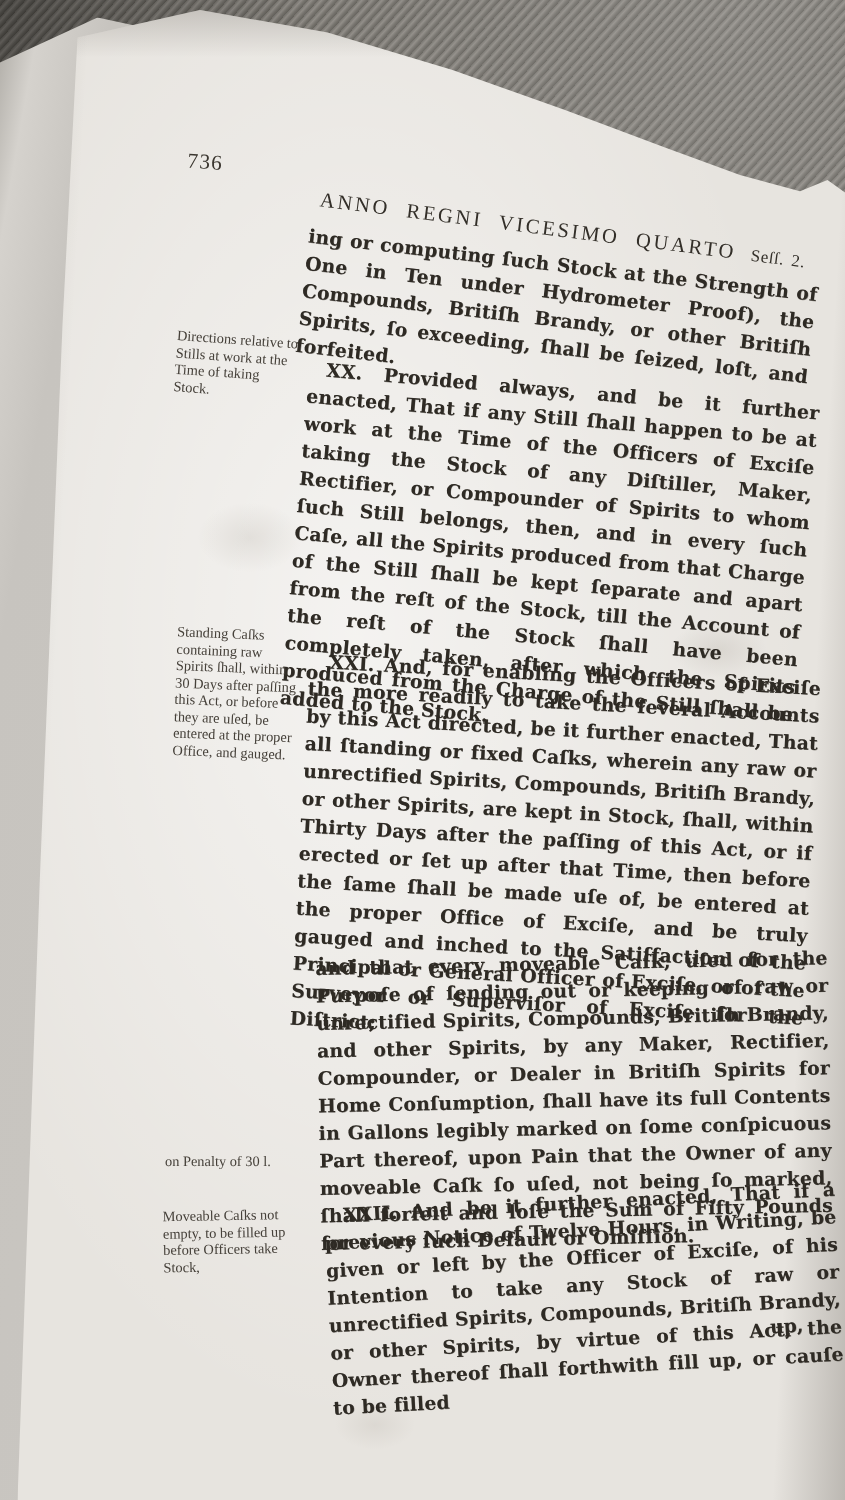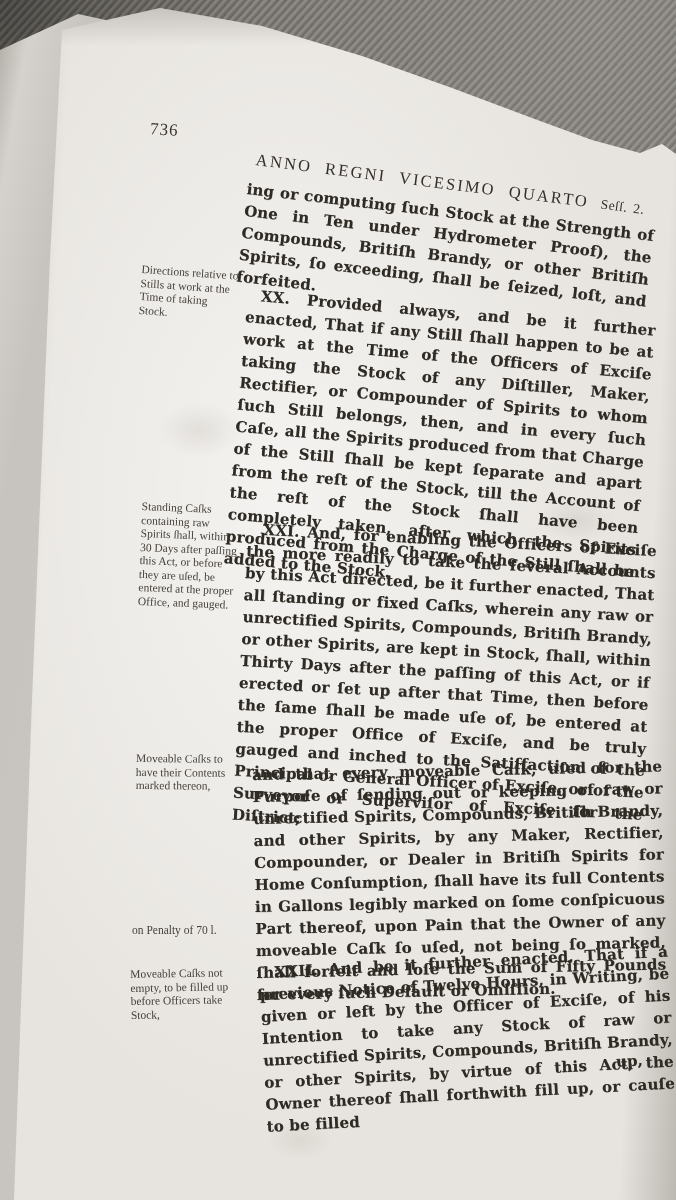--- a/index.html
+++ b/index.html
@@ -85,21 +85,20 @@
     <div class="para p-xxi-a">XXI. And, for enabling the Officers of Exciſe the more readily to take the ſeveral Accounts by this Act directed, be it further enacted, That all ſtanding or fixed Caſks, wherein any raw or unrectified Spirits, Compounds, Britiſh Brandy, or other Spirits, are kept in Stock, ſhall, within Thirty Days after the paſſing of this Act, or if erected or ſet up after that Time, then before the ſame ſhall be made uſe of, be entered at the proper Office of Exciſe, and be truly gauged and inched to the Satiſfaction of the Principal or General Officer of Exciſe, or of the Surveyor or Superviſor of Exciſe for the Diſtrict;</div>
 
     <div class="para p-xxi-b">and that every moveable Caſk, uſed for the Purpoſe of ſending out or keeping of raw or unrectified Spirits, Compounds, Britiſh Brandy, and other Spirits, by any Maker, Rectifier, Compounder, or Dealer in Britiſh Spirits for Home Conſumption, ſhall have its full Contents in Gallons legibly marked on ſome conſpicuous Part thereof, upon Pain that the Owner of any moveable Caſk ſo uſed, not being ſo marked, ſhall forfeit and loſe the Sum of Fifty Pounds for every ſuch Default or Omiſſion.</div>
 
     <div class="para p-xxii">XXII. And be it further enacted, That if a previous Notice of Twelve Hours, in Writing, be given or left by the Officer of Exciſe, of his Intention to take any Stock of raw or unrectified Spirits, Compounds, Britiſh Brandy, or other Spirits, by virtue of this Act, the Owner thereof ſhall forthwith fill up, or cauſe to be filled</div>
 
     <div class="note n1">Directions relative to Stills at work at the Time of taking Stock.</div>
 
     <div class="note n2">Standing Caſks containing raw Spirits ſhall, within 30 Days after paſſing this Act, or before they are uſed, be entered at the proper Office, and gauged.</div>
 
-    <div class="note n3">Moveable Caſks to have their Contents marked thereon,</div>
 
-    <div class="note n4">on Penalty of 70 l.</div>
+    <div class="note n4">on Penalty of 30 l.</div>
 
     <div class="note n5">Moveable Caſks not empty, to be filled up before Officers take Stock,</div>
 
     <div class="catchword">up,</div>
   </div>
 </div>
 
 </body></html>

